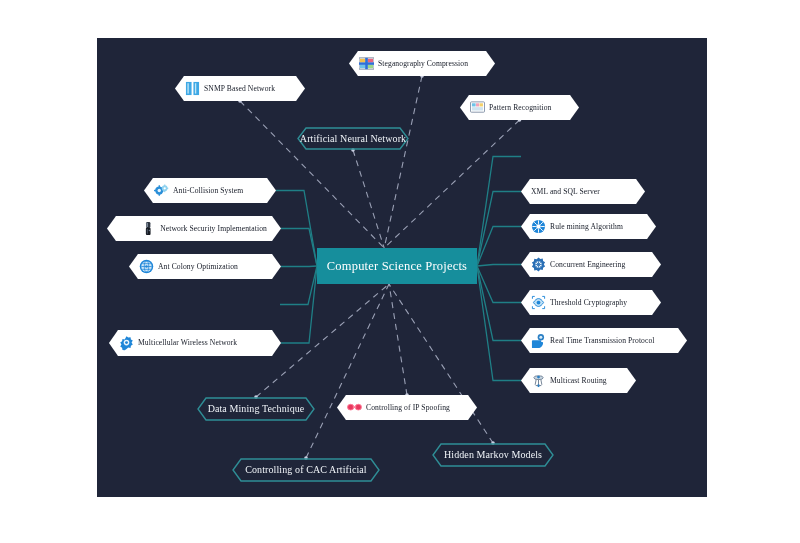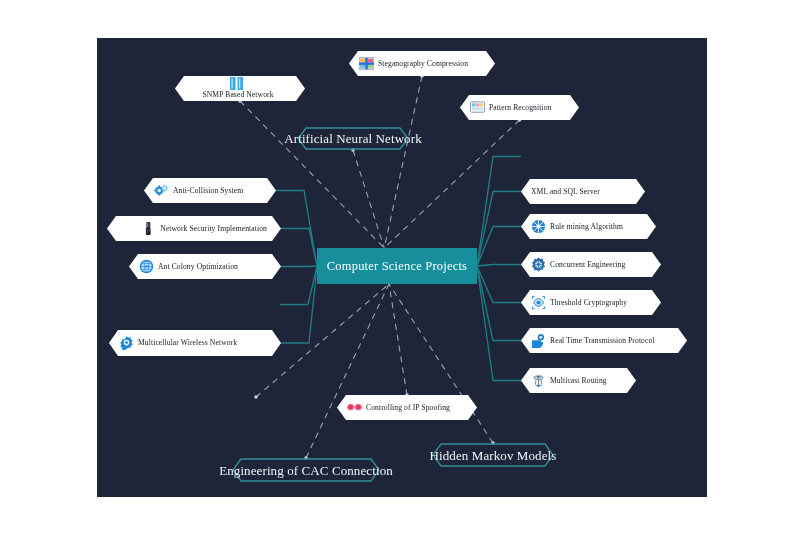--- a/index.html
+++ b/index.html
@@ -65,21 +65,21 @@
     position: absolute; inset: 0;
     pointer-events: none;
   }
   .node .label {
     font-size: 7.6px;
     letter-spacing: .1px;
     line-height: 1;
     position: relative;
     z-index: 2;
   }
-  .node.outline .label { font-size: 13px; }
+  .node.outline .label { font-size: 10px; }
   .node .ico {
     width: 15px; height: 15px;
     margin-right: 4px;
     flex: 0 0 auto;
     position: relative; z-index: 2;
     display: block;
   }
 </style>
 </head>
 <body>
@@ -124,21 +124,21 @@
             <rect x="0" y="2" width="16" height="12" fill="#fff" stroke="#7b8aa0" stroke-width="1"></rect>
             <rect x="1" y="3" width="6" height="4" fill="#f2c14e"></rect>
             <rect x="9" y="3" width="6" height="4" fill="#e8657f"></rect>
             <rect x="1" y="9" width="6" height="4" fill="#6fc3e8"></rect>
             <rect x="9" y="9" width="6" height="4" fill="#9bd88a"></rect>
             <rect x="6.6" y="2" width="2.8" height="12" fill="#2e6fd9"></rect>
             <rect x="0" y="6.8" width="16" height="2.6" fill="#2e6fd9"></rect>
           </svg></span>
         <span class="label">Steganography Compression</span>
       </div>
-      <div class="node filled" style="left: 78px; top: 38px; width: 130px; height: 25px; flex-direction: column;">
+      <div class="node filled" style="left: 78px; top: 38px; width: 130px; height: 25px;">
         <span class="ico"><svg viewBox="0 0 16 16">
             <rect x="1" y="1" width="6" height="14" fill="#3ea8e5"></rect>
             <rect x="9" y="1" width="6" height="14" fill="#3ea8e5"></rect>
             <rect x="2.6" y="2.4" width="1.4" height="11" fill="#bfe6f7"></rect>
             <rect x="10.6" y="2.4" width="1.4" height="11" fill="#bfe6f7"></rect>
           </svg></span>
         <span class="label">SNMP Based Network</span>
       </div>
       <div class="node filled" style="left: 363px; top: 57px; width: 119px; height: 25px;">
         <span class="ico"><svg viewBox="0 0 16 16">
@@ -269,33 +269,39 @@
         <span class="label">Ant Colony Optimization</span>
       </div>
       <div class="node filled" style="left: 12px; top: 292px; width: 172px; height: 26px;">
         <span class="ico"><svg viewBox="0 0 16 16">
             <path d="M8 0.2l1.9 1.5 2.4-.5.4 2.4 2 1.3L13.4 7l1.3 2.1-2 1.3-.4 2.4-2.4-.5L8 13.8l-1.9 1.5-2.4-.5-.4-2.4-2-1.3L2.6 9 1.3 6.9l2-1.3.4-2.4 2.4.5z" fill="#1f86d8"></path>
             <circle cx="8" cy="7" r="3" fill="#e9f4fc"></circle>
             <circle cx="8" cy="7" r="1.5" fill="#1f86d8"></circle>
           </svg></span>
         <span class="label">Multicellular Wireless Network</span>
       </div>
+      <div class="node outline" style="left: 100px; top: 359px; width: 118px; height: 24px; clip-path: none; justify-content: center;">
+        <svg class="hexborder" viewBox="0 0 118 24" preserveAspectRatio="none">
+          <path d="M9 1 L109 1 L117 12 L109 23 L9 23 L1 12 Z" fill="none" stroke="#2f8e96" stroke-width="1.4"></path>
+        </svg>
+        <span class="label">Data Mining Technique</span>
+      </div>
       <div class="node filled" style="left: 240px; top: 357px; width: 140px; height: 25px;">
         <span class="ico"><svg viewBox="0 0 16 16">
             <rect x="0.6" y="4.6" width="6.6" height="6" rx="3" fill="#e8385f" stroke="#ff7d99" stroke-width="1"></rect>
             <rect x="8.8" y="4.6" width="6.6" height="6" rx="3" fill="#e8385f" stroke="#ff7d99" stroke-width="1"></rect>
             <rect x="6.2" y="6.6" width="3.6" height="2" fill="#ff7d99"></rect>
           </svg></span>
         <span class="label">Controlling of IP Spoofing</span>
       </div>
       <div class="node outline" style="left: 135px; top: 420px; width: 148px; height: 24px; clip-path: none; justify-content: center;">
         <svg class="hexborder" viewBox="0 0 148 24" preserveAspectRatio="none">
           <path d="M9 1 L139 1 L147 12 L139 23 L9 23 L1 12 Z" fill="none" stroke="#2f8e96" stroke-width="1.4"></path>
         </svg>
-        <span class="label">Engineering of CAC Connection</span>
+        <span class="label">Controlling of CAC Artificial</span>
       </div>
       <div class="node outline" style="left: 335px; top: 405px; width: 122px; height: 24px; clip-path: none; justify-content: center;">
         <svg class="hexborder" viewBox="0 0 122 24" preserveAspectRatio="none">
           <path d="M9 1 L113 1 L121 12 L113 23 L9 23 L1 12 Z" fill="none" stroke="#2f8e96" stroke-width="1.4"></path>
         </svg>
         <span class="label">Hidden Markov Models</span>
       </div>
     </div>
 </div>
 

